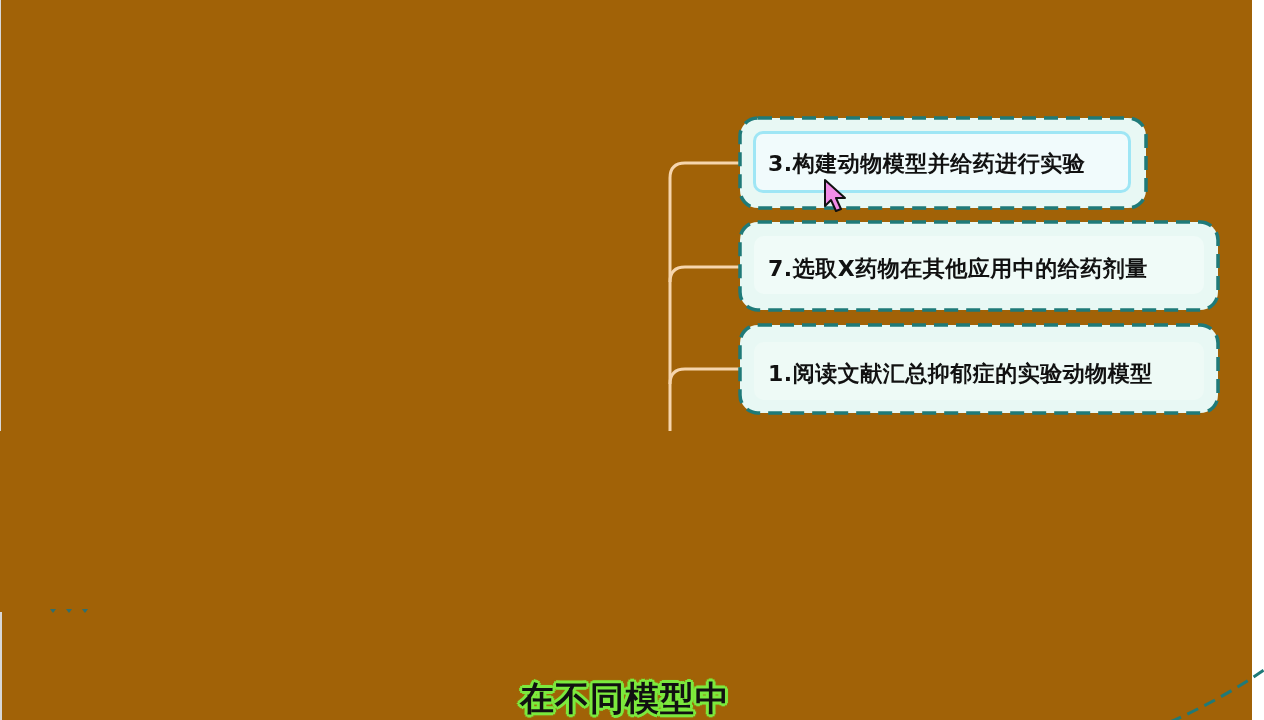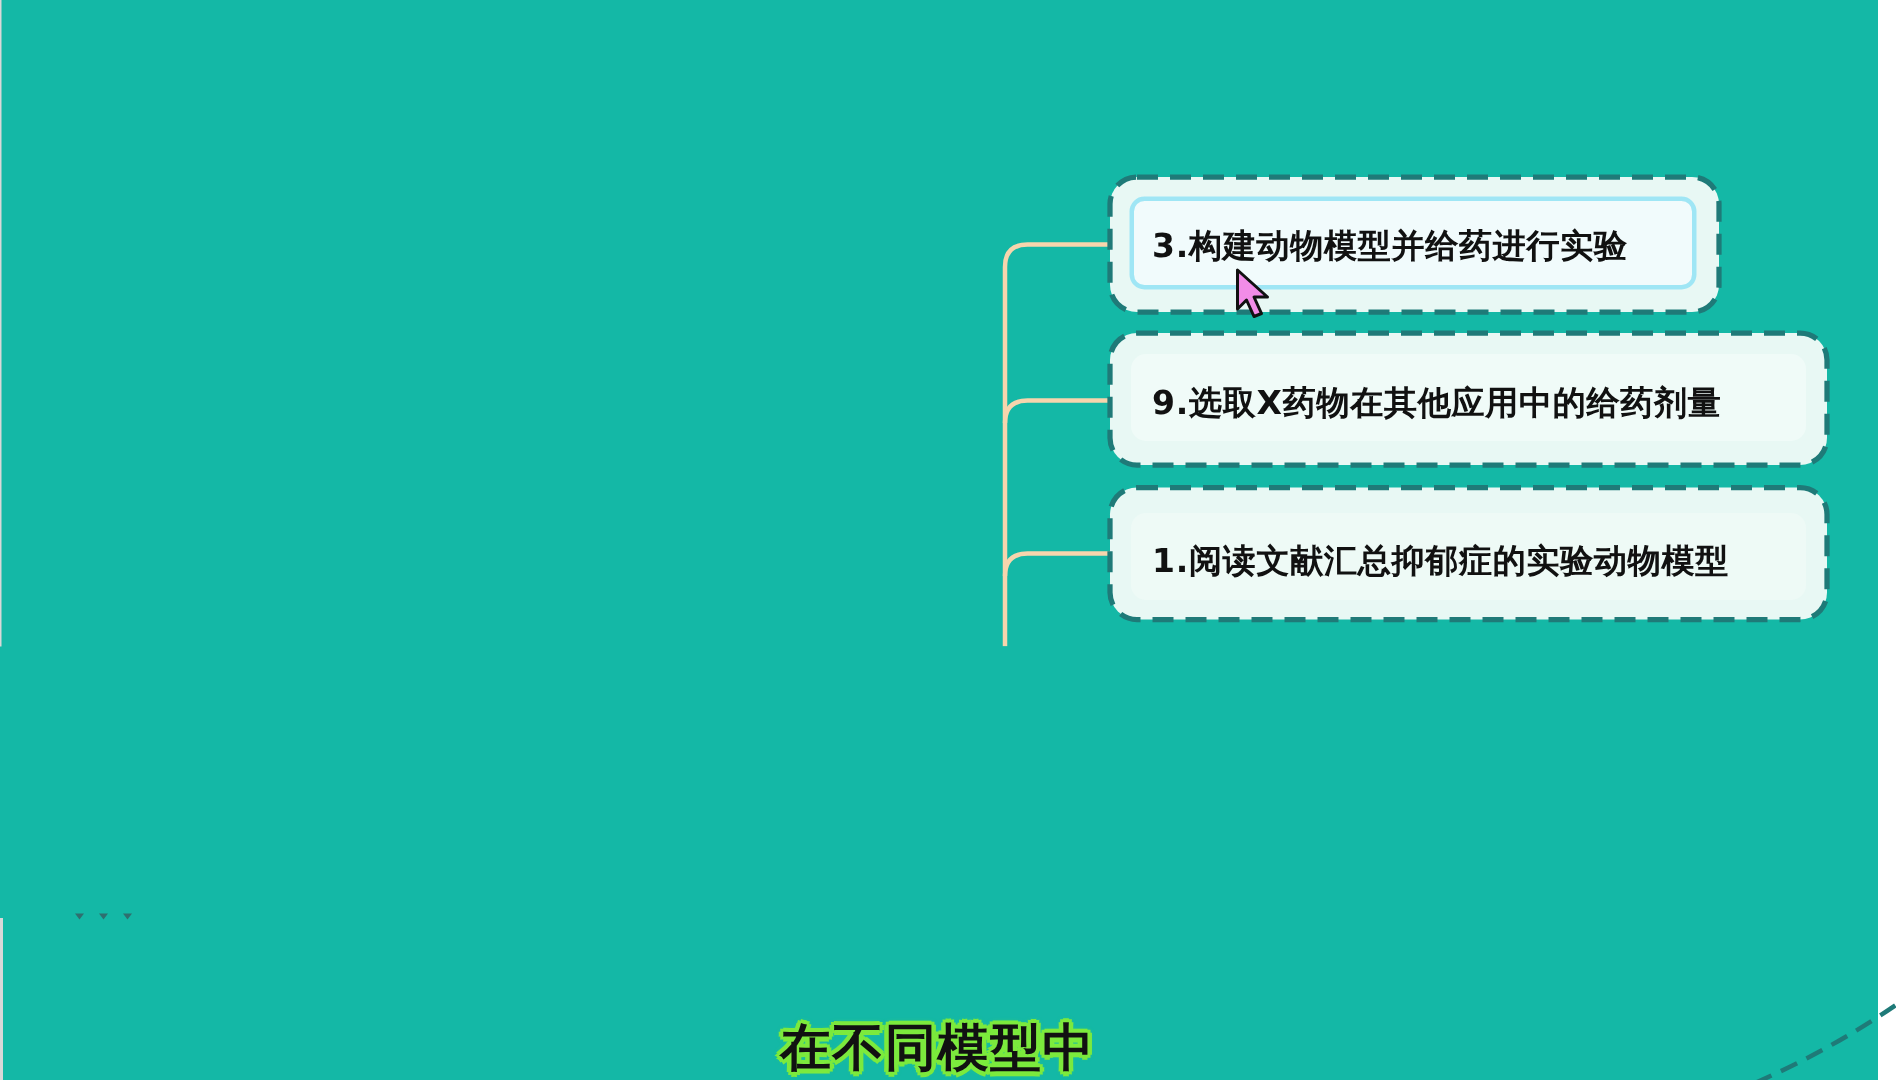--- a/index.html
+++ b/index.html
@@ -8,21 +8,21 @@
       width: 1264px;
       height: 720px;
       background: #ffffff;
       overflow: hidden;
       font-family: "DejaVu Sans", "Liberation Sans", sans-serif;
     }
     .stage {
       position: relative;
       width: 1252px;
       height: 720px;
-      background: #14b8a6;
+      background: #a16207;
     }
     
     .canvas-upper {
       position: absolute;
       left: 0; top: 0;
       width: 1264px; height: 431px;
       border-left: 1px solid #d8d8d8;
       box-sizing: border-box;
       overflow: hidden;
     }
@@ -115,21 +115,21 @@
       </svg>
     </div>
 
     <div class="node" style="left:739px; top:118px; width:406px; height:90px;">
       <div class="node-inner" style="left:13px; top:13px; width:378px; height:62px; border:3px solid #9fe6f5; background:#f1fbfc;"></div>
       <span class="node-label" style="left:28px; top:31px;">3.构建动物模型并给药进行实验</span>
     </div>
 
     <div class="node" style="left:739px; top:222px; width:478px; height:88px;">
       <div class="node-inner" style="left:14px; top:14px; width:450px; height:58px; background:#f0fbf8;"></div>
-      <span class="node-label" style="left:28px; top:32px;">9.选取X药物在其他应用中的给药剂量</span>
+      <span class="node-label" style="left:28px; top:32px;">7.选取X药物在其他应用中的给药剂量</span>
     </div>
 
     <div class="node" style="left:739px; top:328px; width:478px; height:88px;">
       <div class="node-inner" style="left:14px; top:14px; width:450px; height:58px; background:#eefaf6;"></div>
       <span class="node-label" style="left:28px; top:31px;">1.阅读文献汇总抑郁症的实验动物模型</span>
     </div>
 
   </div>
 
   <div class="canvas-lower-edge"></div>

